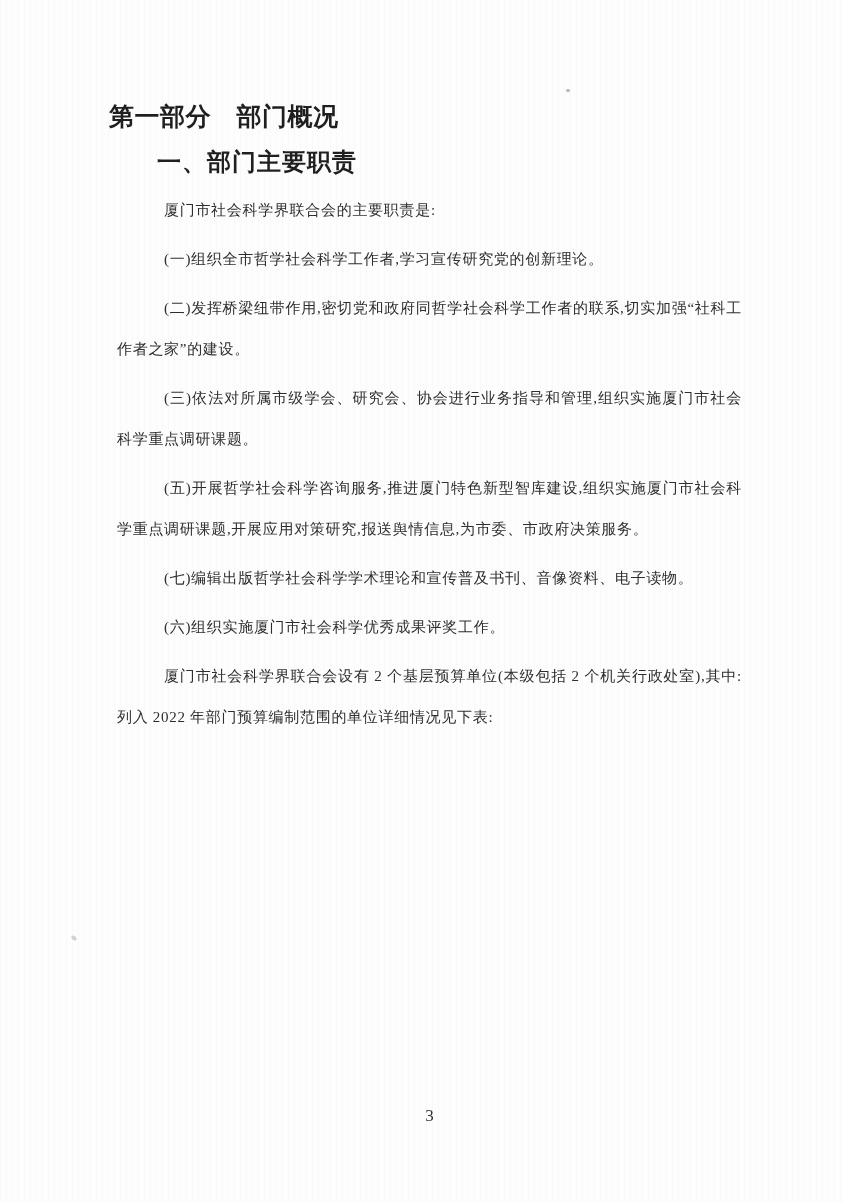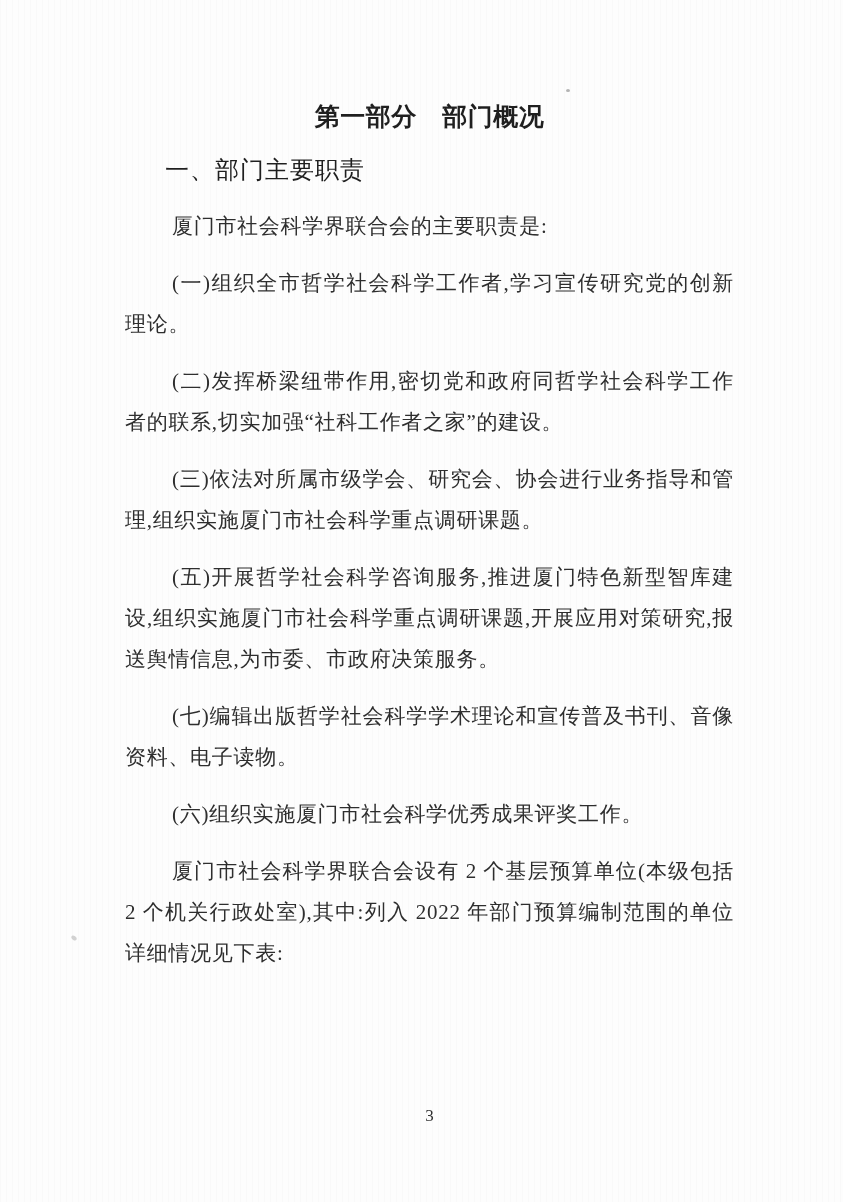--- a/index.html
+++ b/index.html
@@ -25,37 +25,36 @@
     left: 109px;
     top: 96px;
     width: 641px;
   }
   .doc-title {
     margin: 0;
     font-family: "Liberation Sans", "DejaVu Sans", sans-serif;
     font-weight: 700;
     font-size: 25px;
     line-height: 41px;
-    text-align: center;
     letter-spacing: 0.5px;
     color: #1f1f1f;
   }
   .sec-heading {
-    margin: 12px;
+    margin: 4px;
     font-family: "Liberation Sans", "DejaVu Sans", sans-serif;
-    font-weight: 400;
+    font-weight: 700;
     font-size: 24px;
     line-height: 41px;
     text-indent: 44px;
     letter-spacing: 1px;
     color: #1f1f1f;
   }
   .para {
-    margin: 16px;
-    font-size: 21px;
+    margin: 8px;
+    font-size: 15px;
     line-height: 41px;
     text-indent: 47px;
     text-align: justify;
     text-justify: inter-ideograph;
     letter-spacing: 0.7px;
     color: #2e2e2e;
   }
   .page-number {
     position: absolute;
     left: 109px;

